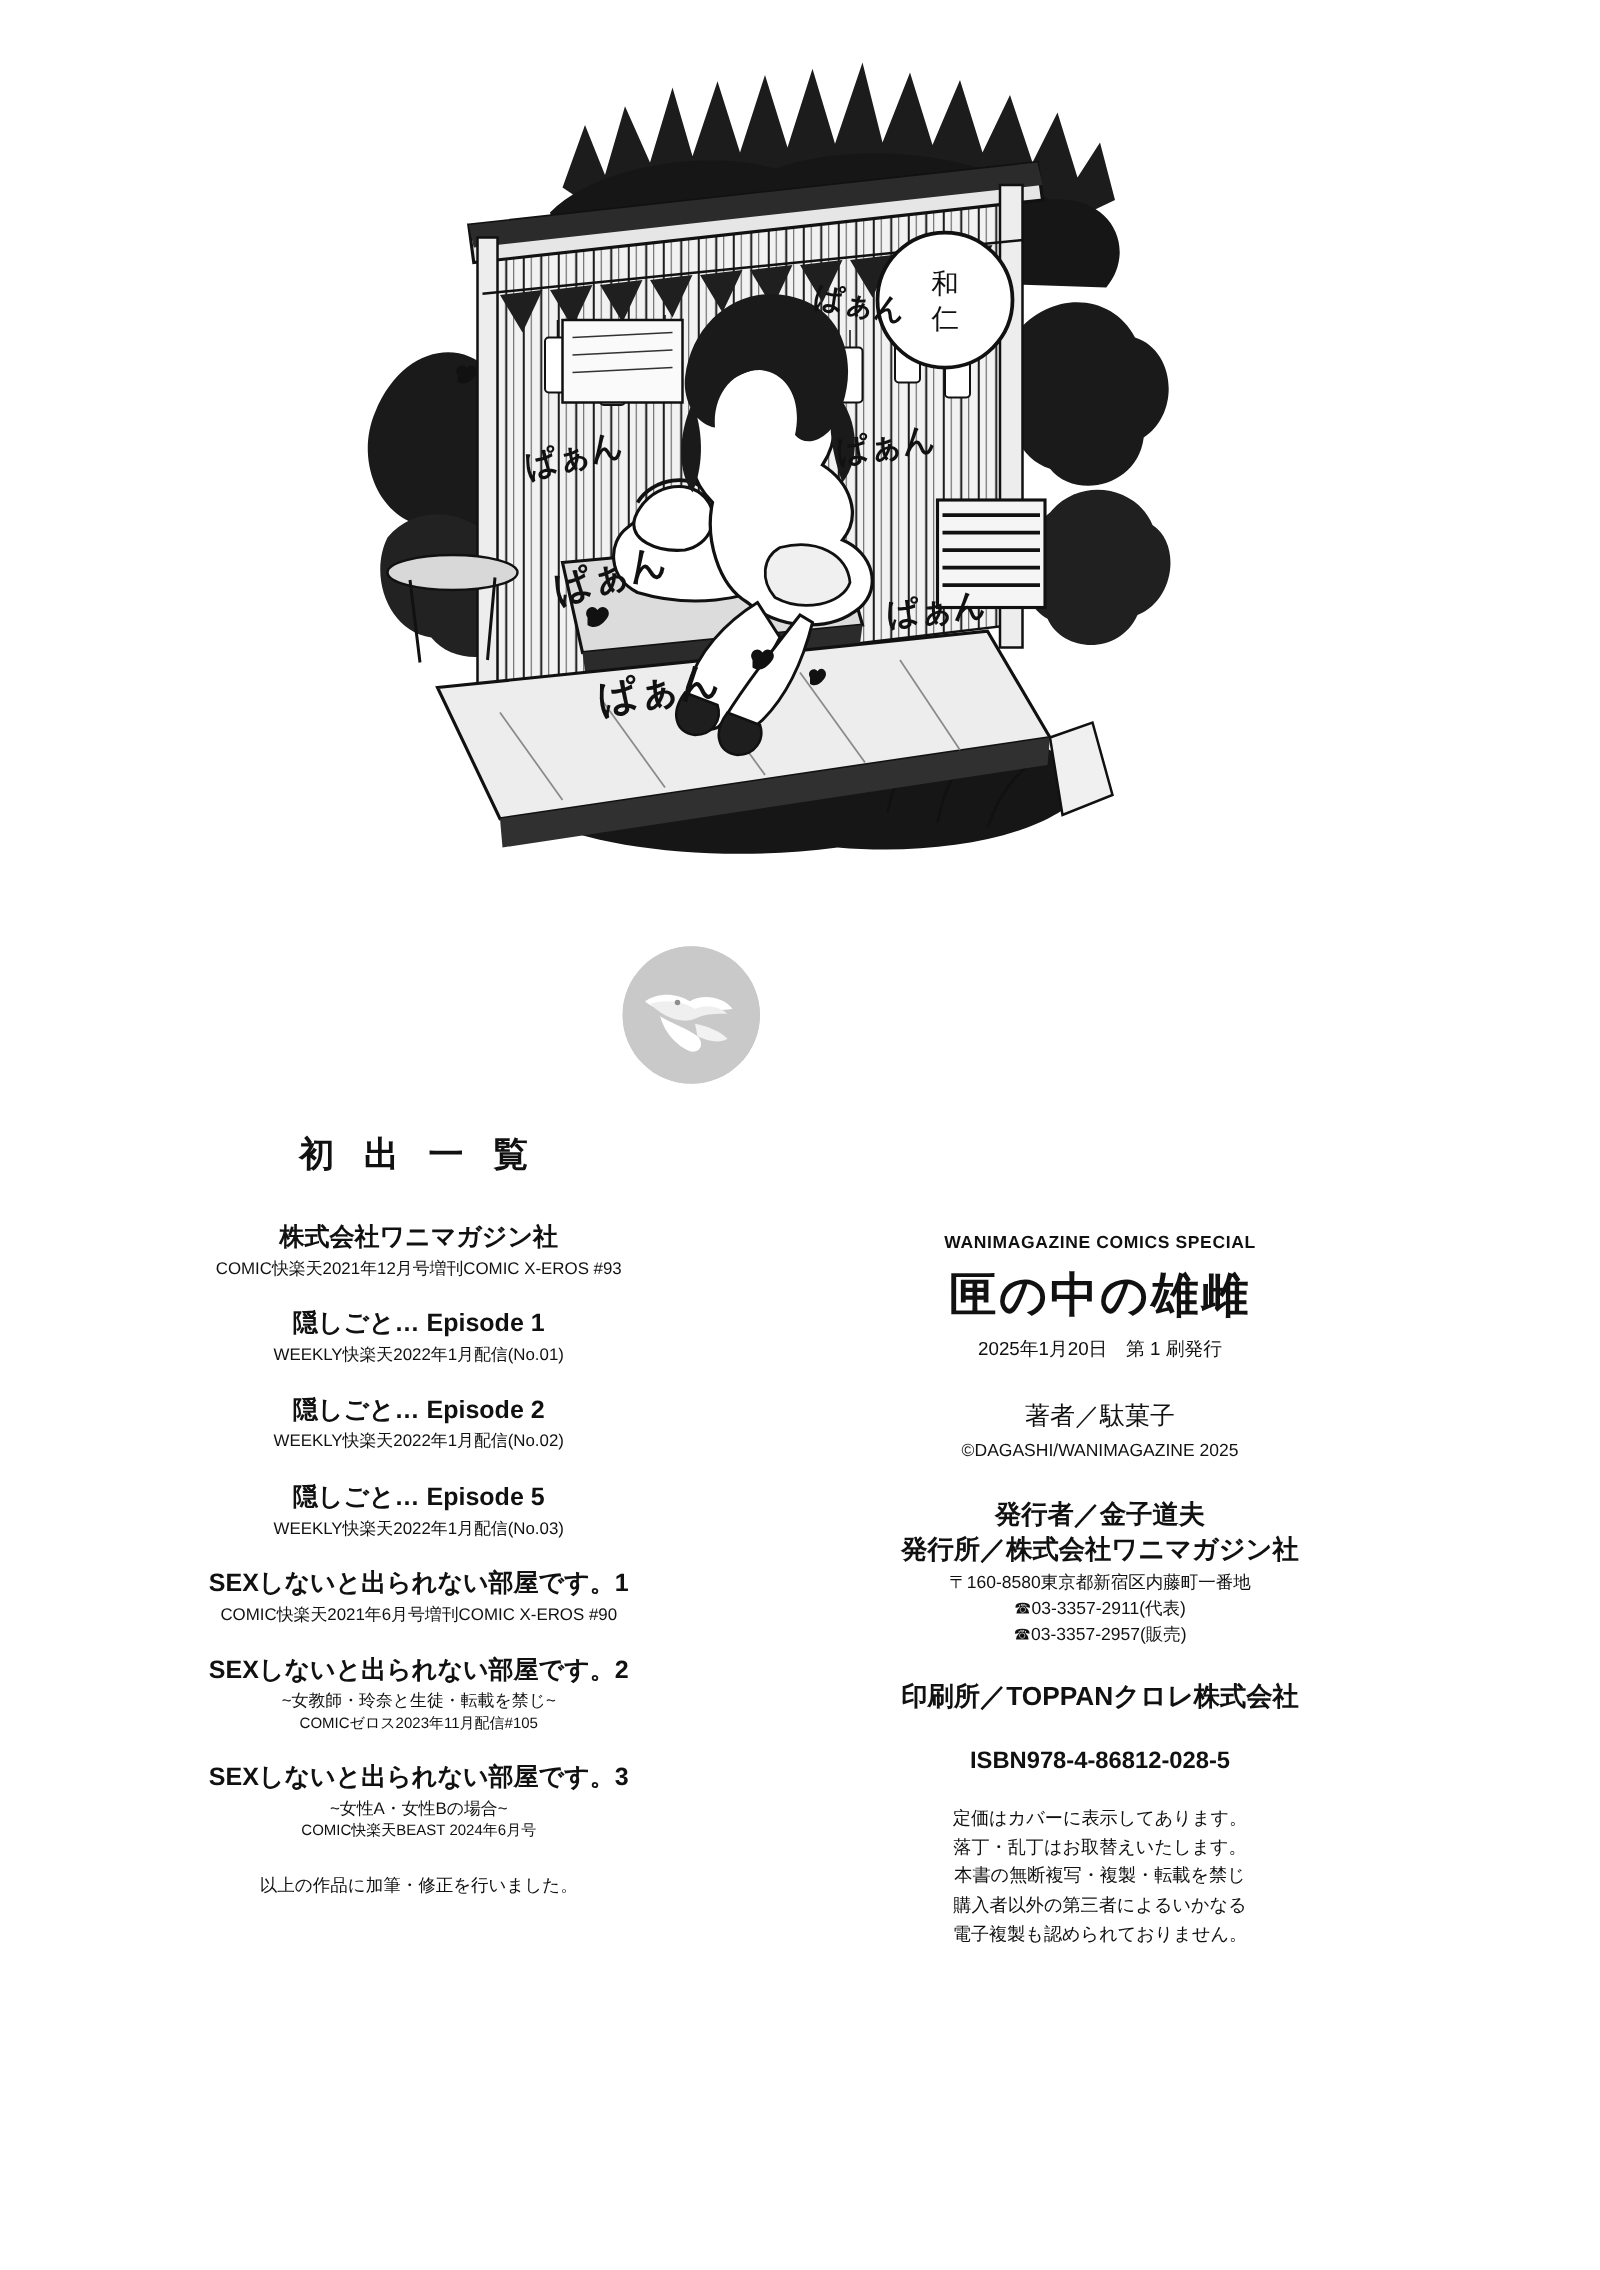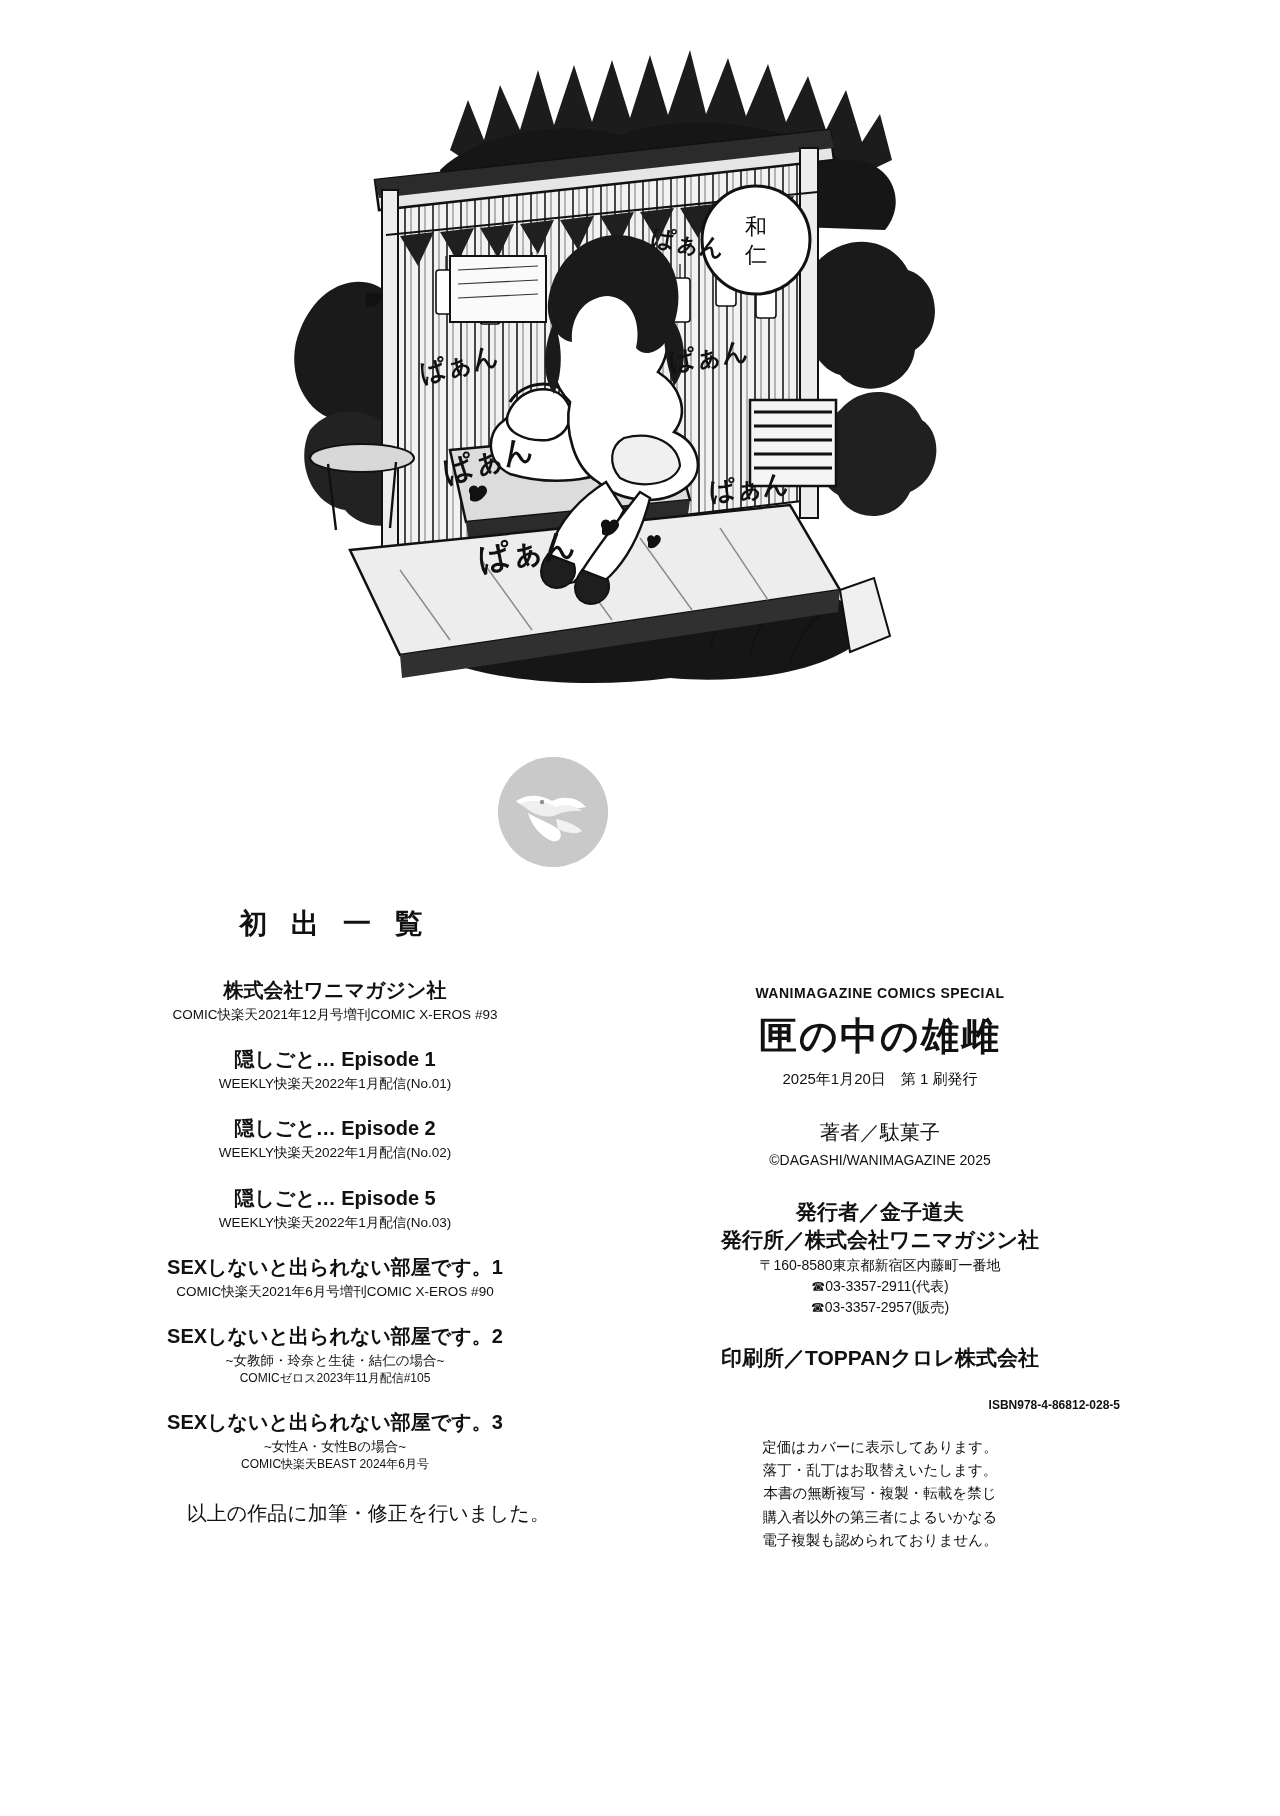--- a/index.html
+++ b/index.html
@@ -66,23 +66,22 @@
   }
   .entry .s {
     font-size: 13.5px;
     line-height: 1.35;
   }
   .entry .s2 {
     font-size: 12px;
     line-height: 1.35;
   }
   .col-left .note {
-    font-size: 20px;
+    font-size: 14px;
     margin-top: 28px;
-    text-align: right;
   }
 
   
   .col-right {
     position: absolute;
     left: 640px;
     top: 985px;
     width: 480px;
     text-align: center;
   }
@@ -115,24 +114,23 @@
     font-size: 21px;
     font-weight: bold;
     line-height: 1.35;
   }
   .col-right .line-s {
     font-size: 14px;
     line-height: 1.5;
   }
   .col-right .block-gap { height: 26px; }
   .col-right .isbn {
-    font-size: 12px;
+    font-size: 19px;
     font-weight: bold;
     margin: 26px 0 24px;
-    text-align: right;
   }
   .col-right .legal {
     font-size: 14.5px;
     line-height: 1.6;
   }
 </style>
 </head>
 <body>
 
 <div class="illustration">
@@ -377,21 +375,21 @@
     <div class="s">WEEKLY快楽天2022年1月配信(No.03)</div>
   </div>
 
   <div class="entry">
     <div class="t">SEXしないと出られない部屋です。1</div>
     <div class="s">COMIC快楽天2021年6月号増刊COMIC X-EROS #90</div>
   </div>
 
   <div class="entry">
     <div class="t">SEXしないと出られない部屋です。2</div>
-    <div class="s">~女教師・玲奈と生徒・結仁の場合~</div>
+    <div class="s">~女教師・玲奈と生徒・転載を禁じ~</div>
     <div class="s2">COMICゼロス2023年11月配信#105</div>
   </div>
 
   <div class="entry">
     <div class="t">SEXしないと出られない部屋です。3</div>
     <div class="s">~女性A・女性Bの場合~</div>
     <div class="s2">COMIC快楽天BEAST 2024年6月号</div>
   </div>
 
   <div class="note">以上の作品に加筆・修正を行いました。</div>

